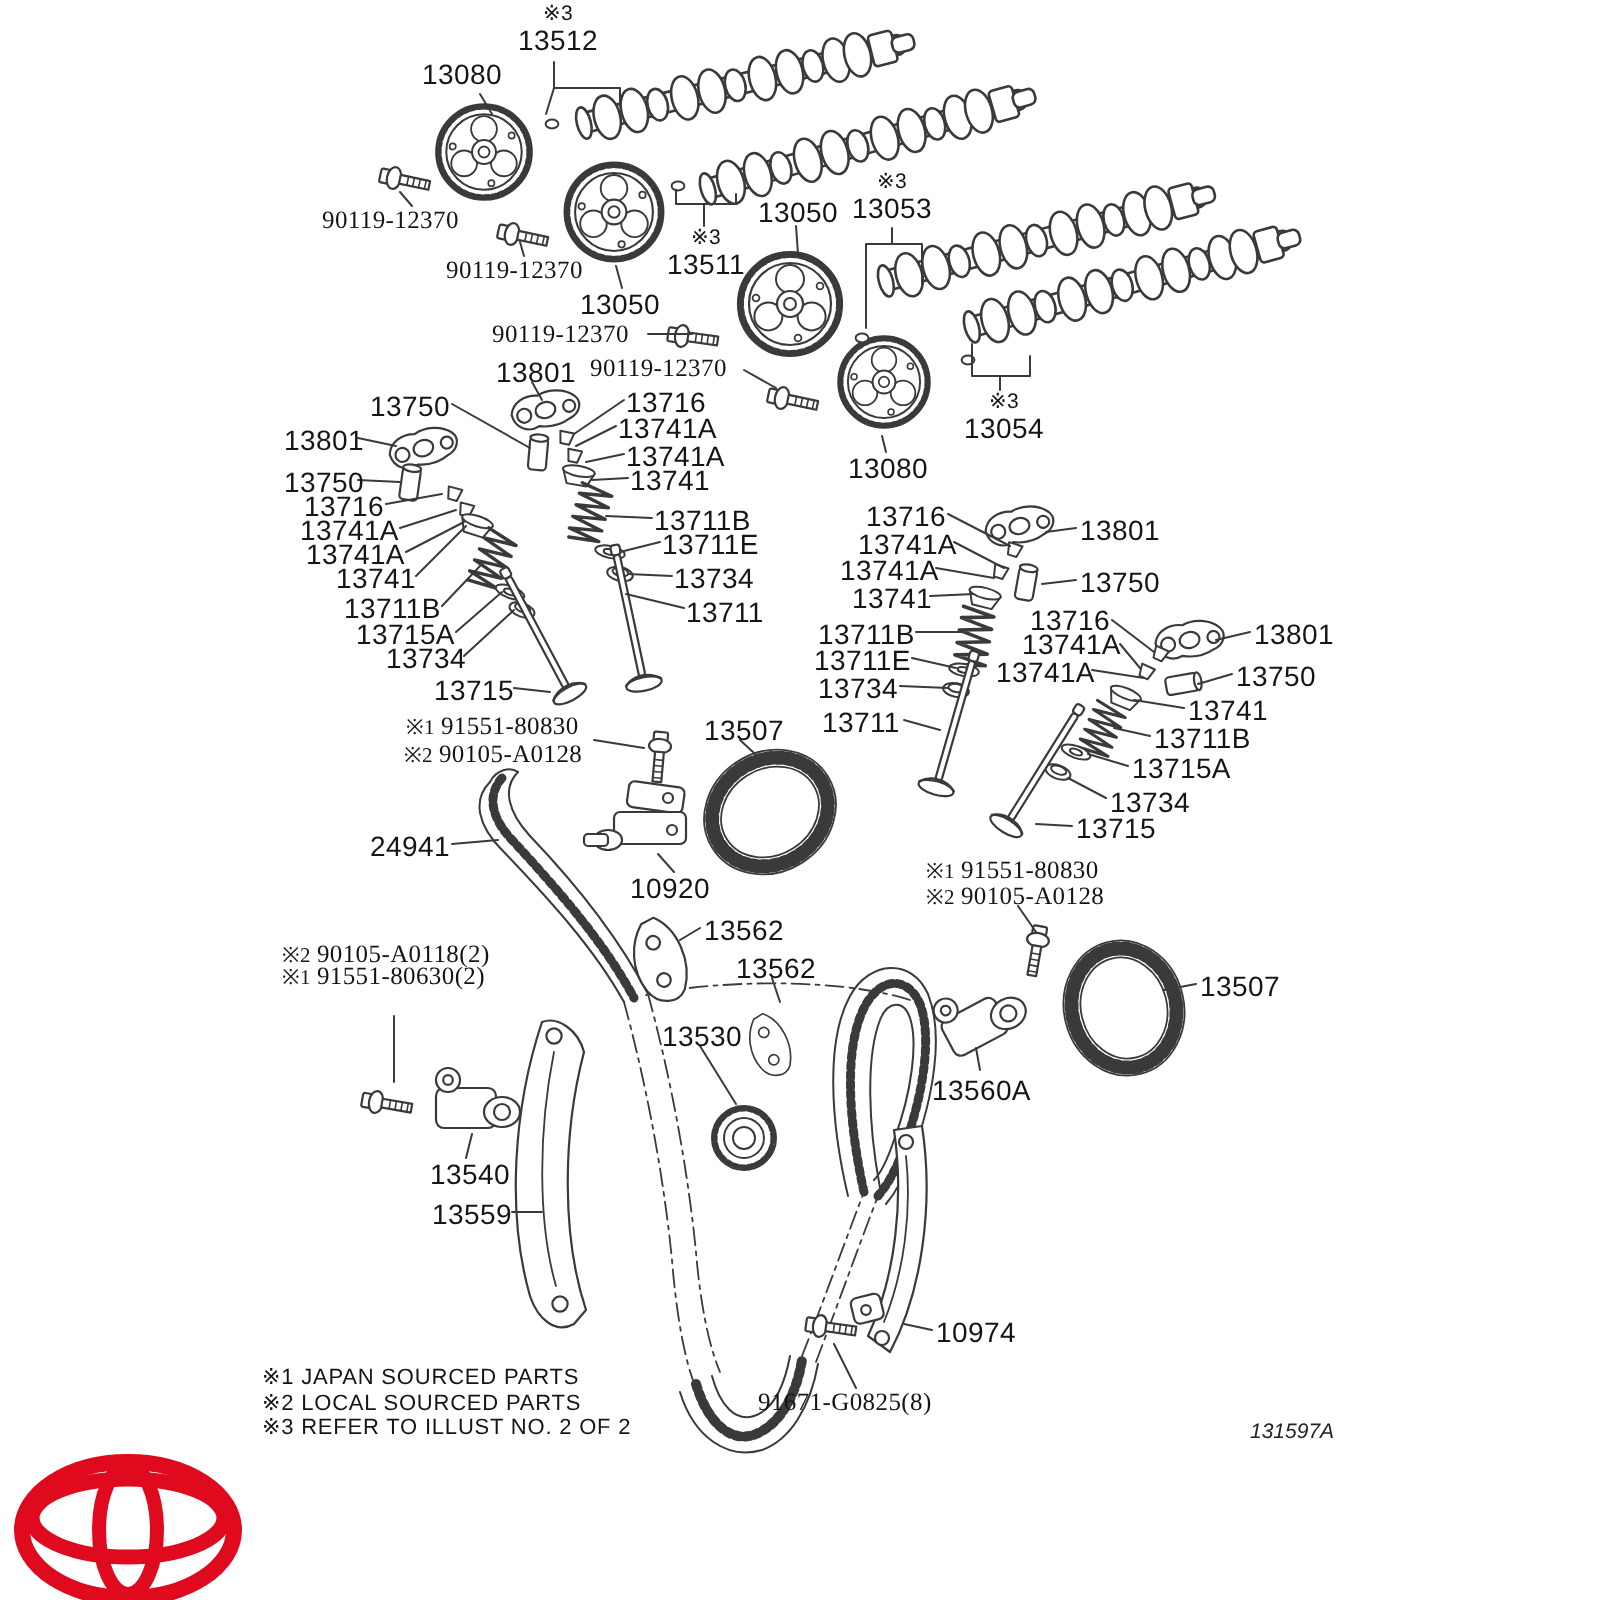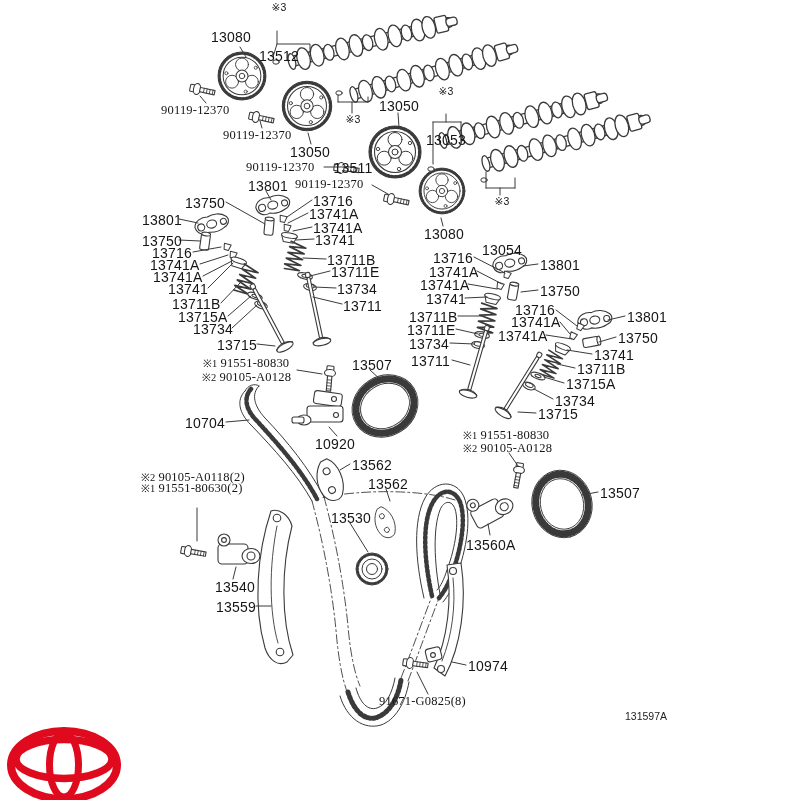--- a/index.html
+++ b/index.html
@@ -3,24 +3,24 @@
 <meta charset="utf-8">
 <style>
   html,body{margin:0;padding:0;background:#fff;}
   .stage{position:relative;width:800px;height:800px;background:#fff;overflow:hidden;
          font-family:"Liberation Sans","DejaVu Sans",sans-serif;}
   .art{position:absolute;left:0;top:0;width:800px;height:800px;}
   .lbl{position:absolute;font-size:14px;line-height:1.05;color:#151515;white-space:nowrap;letter-spacing:.2px;}
   .sm{font-size:12.5px;font-family:Liberation Serif, serif;}
   .two{text-align:center;}
   .two .ref{display:block;font-size:10.5px;line-height:1;}
-  .two .pn{display:block;margin-top:36px;}
+  .two .pn{display:block;}
   .inl .ref{font-size:10.5px;margin-right:3px;}
   .legend{position:absolute;left:131px;top:683px;font-size:11px;line-height:12.6px;color:#151515;letter-spacing:.4px;}
-  .figcode{position:absolute;left:625px;top:710px;font-size:10.5px;color:#222;}
+  .figcode{position:absolute;left:625px;top:710px;font-size:10.5px;color:#222;font-style:italic;}
   .footerpart{position:absolute;left:446px;top:748px;font-size:35px;letter-spacing:-1.2px;color:#0d0d0d;}
   .footerpart span{margin-right:9px;}
   .footerpart span:last-child{margin-right:0;}
   .logo{position:absolute;left:6px;top:726px;width:116px;height:78px;}
 </style>
 </head>
 <body>
 
 <div class="stage">
 
@@ -329,37 +329,42 @@
     <div class="lbl" style="left:627px;top:310px">13801</div>
     <div class="lbl" style="left:618px;top:331px">13750</div>
     <div class="lbl" style="left:594px;top:348px">13741</div>
     <div class="lbl" style="left:577px;top:362px">13711B</div>
     <div class="lbl" style="left:566px;top:377px">13715A</div>
     <div class="lbl" style="left:555px;top:394px">13734</div>
     <div class="lbl" style="left:538px;top:407px">13715</div>
     <div class="lbl sm inl" style="left:203px;top:357px"><span class="ref">※1</span><span>91551-80830</span></div>
     <div class="lbl sm inl" style="left:202px;top:371px"><span class="ref">※2</span><span>90105-A0128</span></div>
     <div class="lbl" style="left:352px;top:358px">13507</div>
-    <div class="lbl" style="left:185px;top:416px">10704</div>
+    <div class="lbl" style="left:185px;top:416px">24941</div>
     <div class="lbl" style="left:315px;top:437px">10920</div>
     <div class="lbl" style="left:352px;top:458px">13562</div>
     <div class="lbl" style="left:368px;top:477px">13562</div>
     <div class="lbl" style="left:331px;top:511px">13530</div>
     <div class="lbl sm inl" style="left:141px;top:482px"><span class="ref">※1</span><span>91551-80630(2)</span></div>
     <div class="lbl sm inl" style="left:141px;top:471px"><span class="ref">※2</span><span>90105-A0118(2)</span></div>
     <div class="lbl" style="left:215px;top:580px">13540</div>
     <div class="lbl" style="left:216px;top:600px">13559</div>
     <div class="lbl sm inl" style="left:463px;top:429px"><span class="ref">※1</span><span>91551-80830</span></div>
     <div class="lbl sm inl" style="left:463px;top:442px"><span class="ref">※2</span><span>90105-A0128</span></div>
     <div class="lbl" style="left:600px;top:486px">13507</div>
     <div class="lbl" style="left:466px;top:538px">13560A</div>
     <div class="lbl" style="left:468px;top:659px">10974</div>
     <div class="lbl sm" style="left:379px;top:695px">91671-G0825(8)</div>
   </div>
 
+  <div class="legend">
+    <div>※1 JAPAN SOURCED PARTS</div>
+    <div>※2 LOCAL SOURCED PARTS</div>
+    <div>※3 REFER TO ILLUST NO. 2 OF 2</div>
+  </div>
 
   <div class="figcode">131597A</div>
 
 
   <svg class="logo" viewBox="0 0 116 78" style="color: rgb(224, 10, 30);">
     <g fill="none" stroke="currentColor">
       <ellipse cx="58" cy="39" rx="53" ry="34" stroke-width="8"></ellipse>
       <ellipse cx="58" cy="33" rx="48" ry="19.5" stroke-width="7.5"></ellipse>
       <ellipse cx="58" cy="39" rx="14.5" ry="32" stroke-width="7"></ellipse>
     </g>

